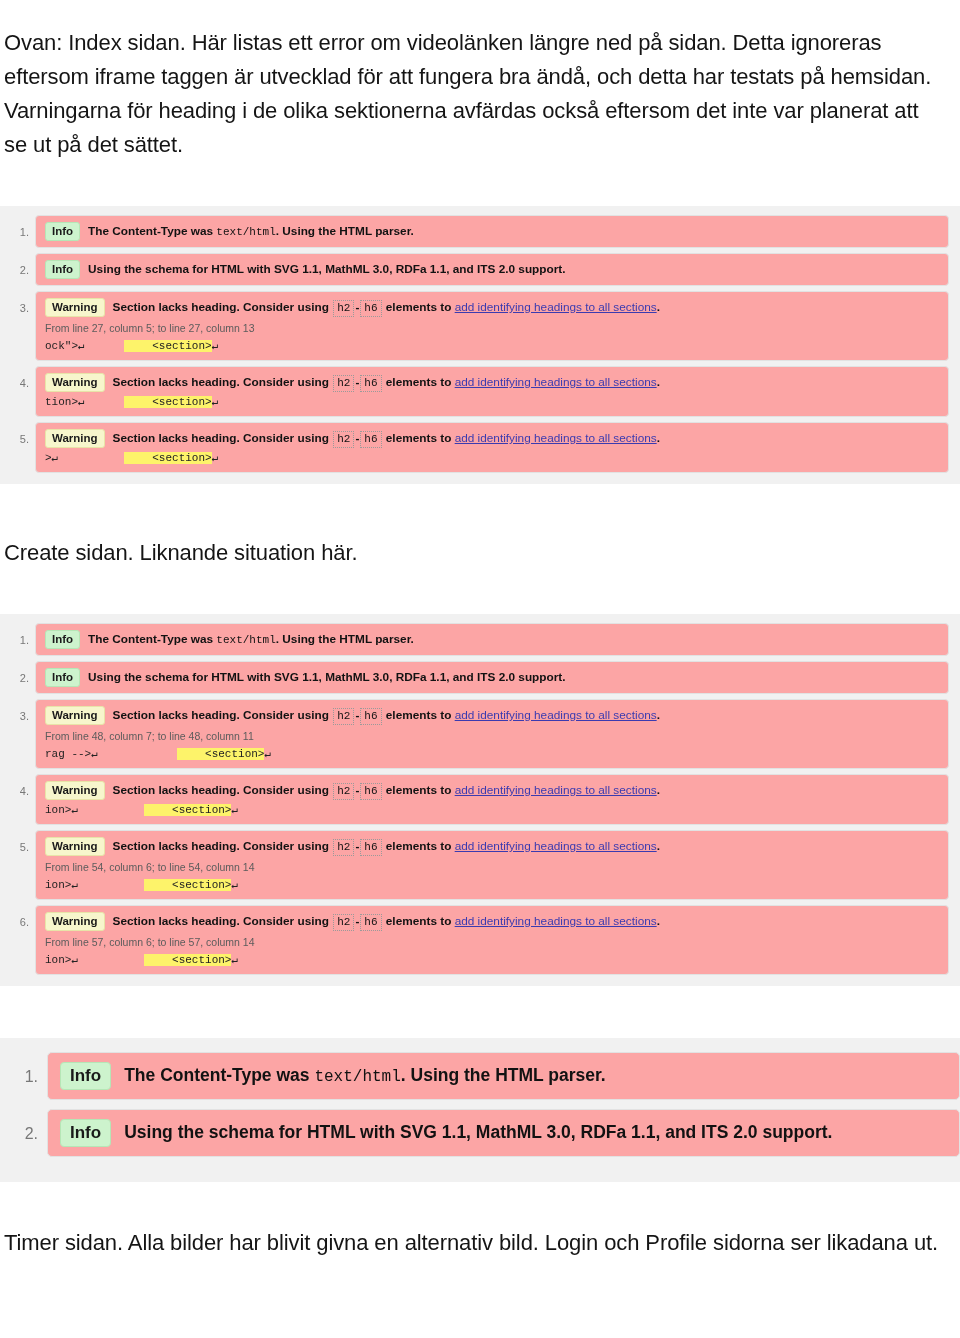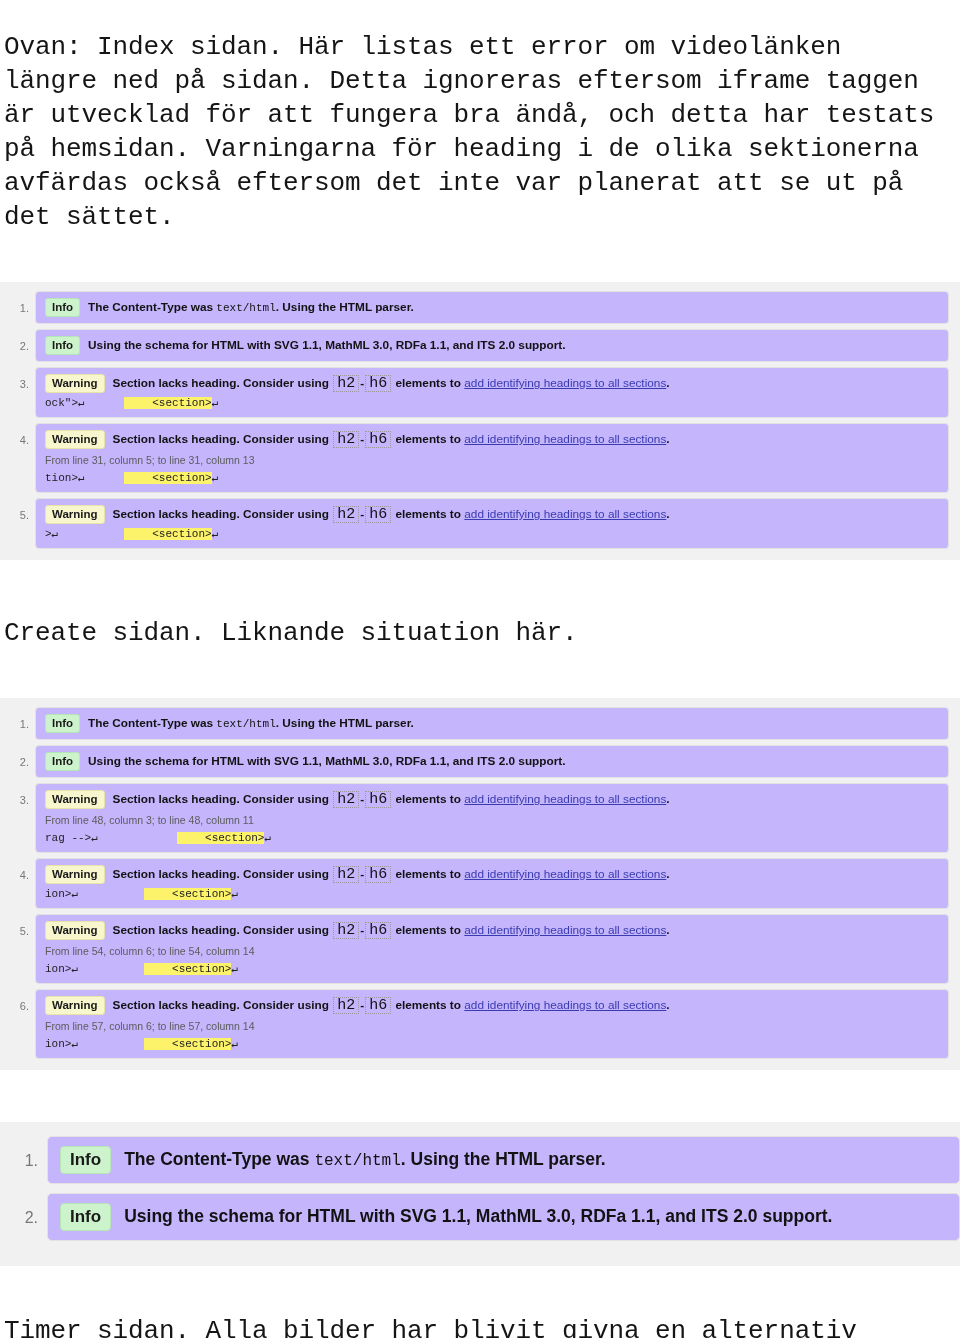--- a/index.html
+++ b/index.html
@@ -11,22 +11,22 @@
     width: 960px;
     height: 1338px;
     font-family: "Liberation Sans", sans-serif;
     color: #000000;
     overflow: hidden;
     position: relative;
   }
 
   
   .prose {
-    font-family: Liberation Mono, monospace;
-    font-size: 26px;
+    font-family: Liberation Sans, sans-serif;
+    font-size: 22px;
     line-height: 34px;
     color: #151515;
     padding: 0 14px 0 4px;
     letter-spacing: -0.1px;
   }
   #intro-paragraph { padding-top: 4px; }
 
   
   .validator {
     background: #f1f1f1;
@@ -49,21 +49,21 @@
     padding-right: 6px;
     font-size: 11px;
     color: #777777;
     line-height: 17px;
     padding-top: 9px;
     font-family: "Liberation Sans", sans-serif;
   }
 
   .msg-card {
     flex: 1 1 auto;
-    background: #c4b5fd;
+    background: #fca5a5;
     border: 1px solid #e2e2e2;
     border-radius: 4px;
     padding: 6px 9px 6px 9px;
     min-width: 0;
   }
 
   .msg-head {
     display: flex;
     align-items: baseline;
     white-space: nowrap;
@@ -102,21 +102,21 @@
   code.mono {
     font-family: "Liberation Mono", "DejaVu Sans Mono", monospace;
     font-size: 11px;
     font-weight: normal;
     color: #121212;
   }
 
   .code-box {
     display: inline-block;
     font-family: "Liberation Mono", "DejaVu Sans Mono", monospace;
-    font-size: 15px;
+    font-size: 11px;
     font-weight: normal;
     border: 1px dotted #9a9a9a;
     padding: 0 3px;
     margin: 0 1px;
     color: #111111;
   }
 
   .msg-link {
     color: #3b3bb0;
     text-decoration: underline;
@@ -199,31 +199,31 @@
           </div>
         </div>
       </div>
       <div class="msg-row">
         <div class="msg-index">3.</div>
         <div class="msg-card">
           <div class="msg-head">
             <span class="badge warning">Warning</span>
             <span class="msg-text">Section lacks heading. Consider using <span class="code-box">h2</span><span>-</span><span class="code-box">h6</span> elements to <a href="#" class="msg-link">add identifying headings to all sections</a>.</span>
           </div>
+          <div class="loc-line">From line 27, column 5; to line 27, column 13</div>
           <div class="extract"><span>ock"&gt;↵</span><span>      </span><span class="hl">&lt;section&gt;</span><span>↵</span></div>
         </div>
       </div>
       <div class="msg-row">
         <div class="msg-index">4.</div>
         <div class="msg-card">
           <div class="msg-head">
             <span class="badge warning">Warning</span>
             <span class="msg-text">Section lacks heading. Consider using <span class="code-box">h2</span><span>-</span><span class="code-box">h6</span> elements to <a href="#" class="msg-link">add identifying headings to all sections</a>.</span>
           </div>
-          <div class="loc-line">From line 31, column 5; to line 31, column 13</div>
           <div class="extract"><span>tion&gt;↵</span><span>      </span><span class="hl">&lt;section&gt;</span><span>↵</span></div>
         </div>
       </div>
       <div class="msg-row">
         <div class="msg-index">5.</div>
         <div class="msg-card">
           <div class="msg-head">
             <span class="badge warning">Warning</span>
             <span class="msg-text">Section lacks heading. Consider using <span class="code-box">h2</span><span>-</span><span class="code-box">h6</span> elements to <a href="#" class="msg-link">add identifying headings to all sections</a>.</span>
           </div>
@@ -257,21 +257,21 @@
           </div>
         </div>
       </div>
       <div class="msg-row">
         <div class="msg-index">3.</div>
         <div class="msg-card">
           <div class="msg-head">
             <span class="badge warning">Warning</span>
             <span class="msg-text">Section lacks heading. Consider using <span class="code-box">h2</span><span>-</span><span class="code-box">h6</span> elements to <a href="#" class="msg-link">add identifying headings to all sections</a>.</span>
           </div>
-          <div class="loc-line">From line 48, column 3; to line 48, column 11</div>
+          <div class="loc-line">From line 48, column 7; to line 48, column 11</div>
           <div class="extract"><span>rag --&gt;↵</span><span>            </span><span class="hl">&lt;section&gt;</span><span>↵</span></div>
         </div>
       </div>
       <div class="msg-row">
         <div class="msg-index">4.</div>
         <div class="msg-card">
           <div class="msg-head">
             <span class="badge warning">Warning</span>
             <span class="msg-text">Section lacks heading. Consider using <span class="code-box">h2</span><span>-</span><span class="code-box">h6</span> elements to <a href="#" class="msg-link">add identifying headings to all sections</a>.</span>
           </div>

